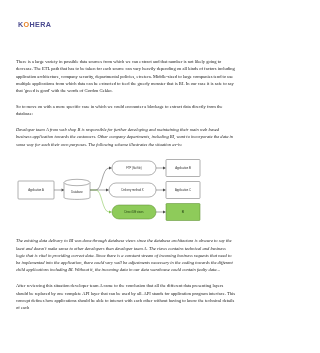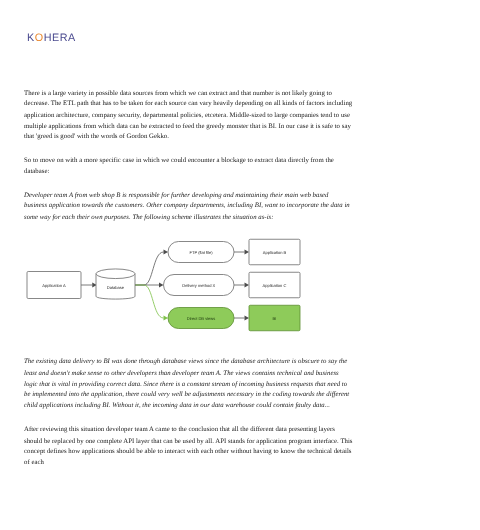--- a/index.html
+++ b/index.html
@@ -29,21 +29,21 @@
     position: absolute;
     left: 18px;
     top: 19px;
     height: 12px;
     display: flex;
     align-items: center;
   }
   .logo-text {
     font-family: "Liberation Sans", sans-serif;
     font-size: 7.2px;
-    font-weight: normal;
+    font-weight: bold;
     letter-spacing: 0.35px;
     color: #4a4a8f;
     line-height: 1;
     white-space: nowrap;
     text-align: center;
   }
   .logo-text .o-accent {
     color: #e8852a;
   }
 

